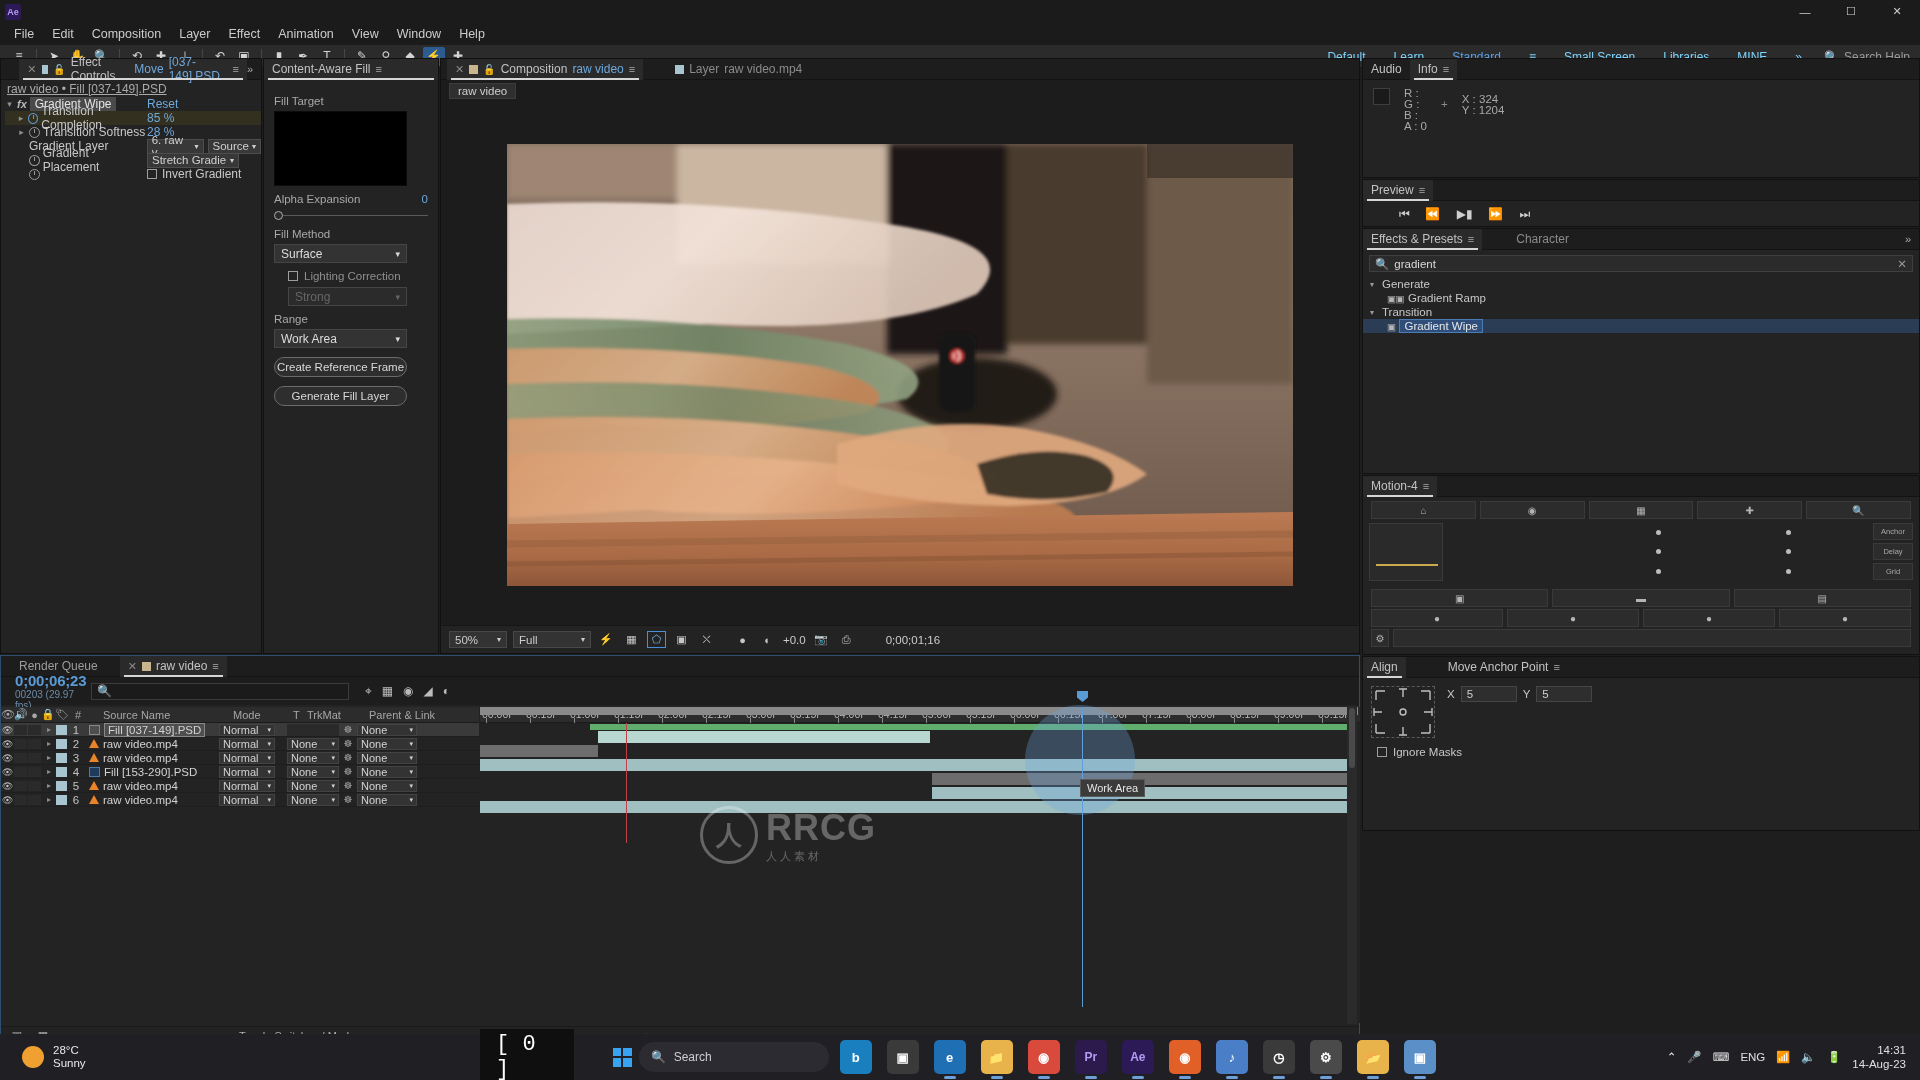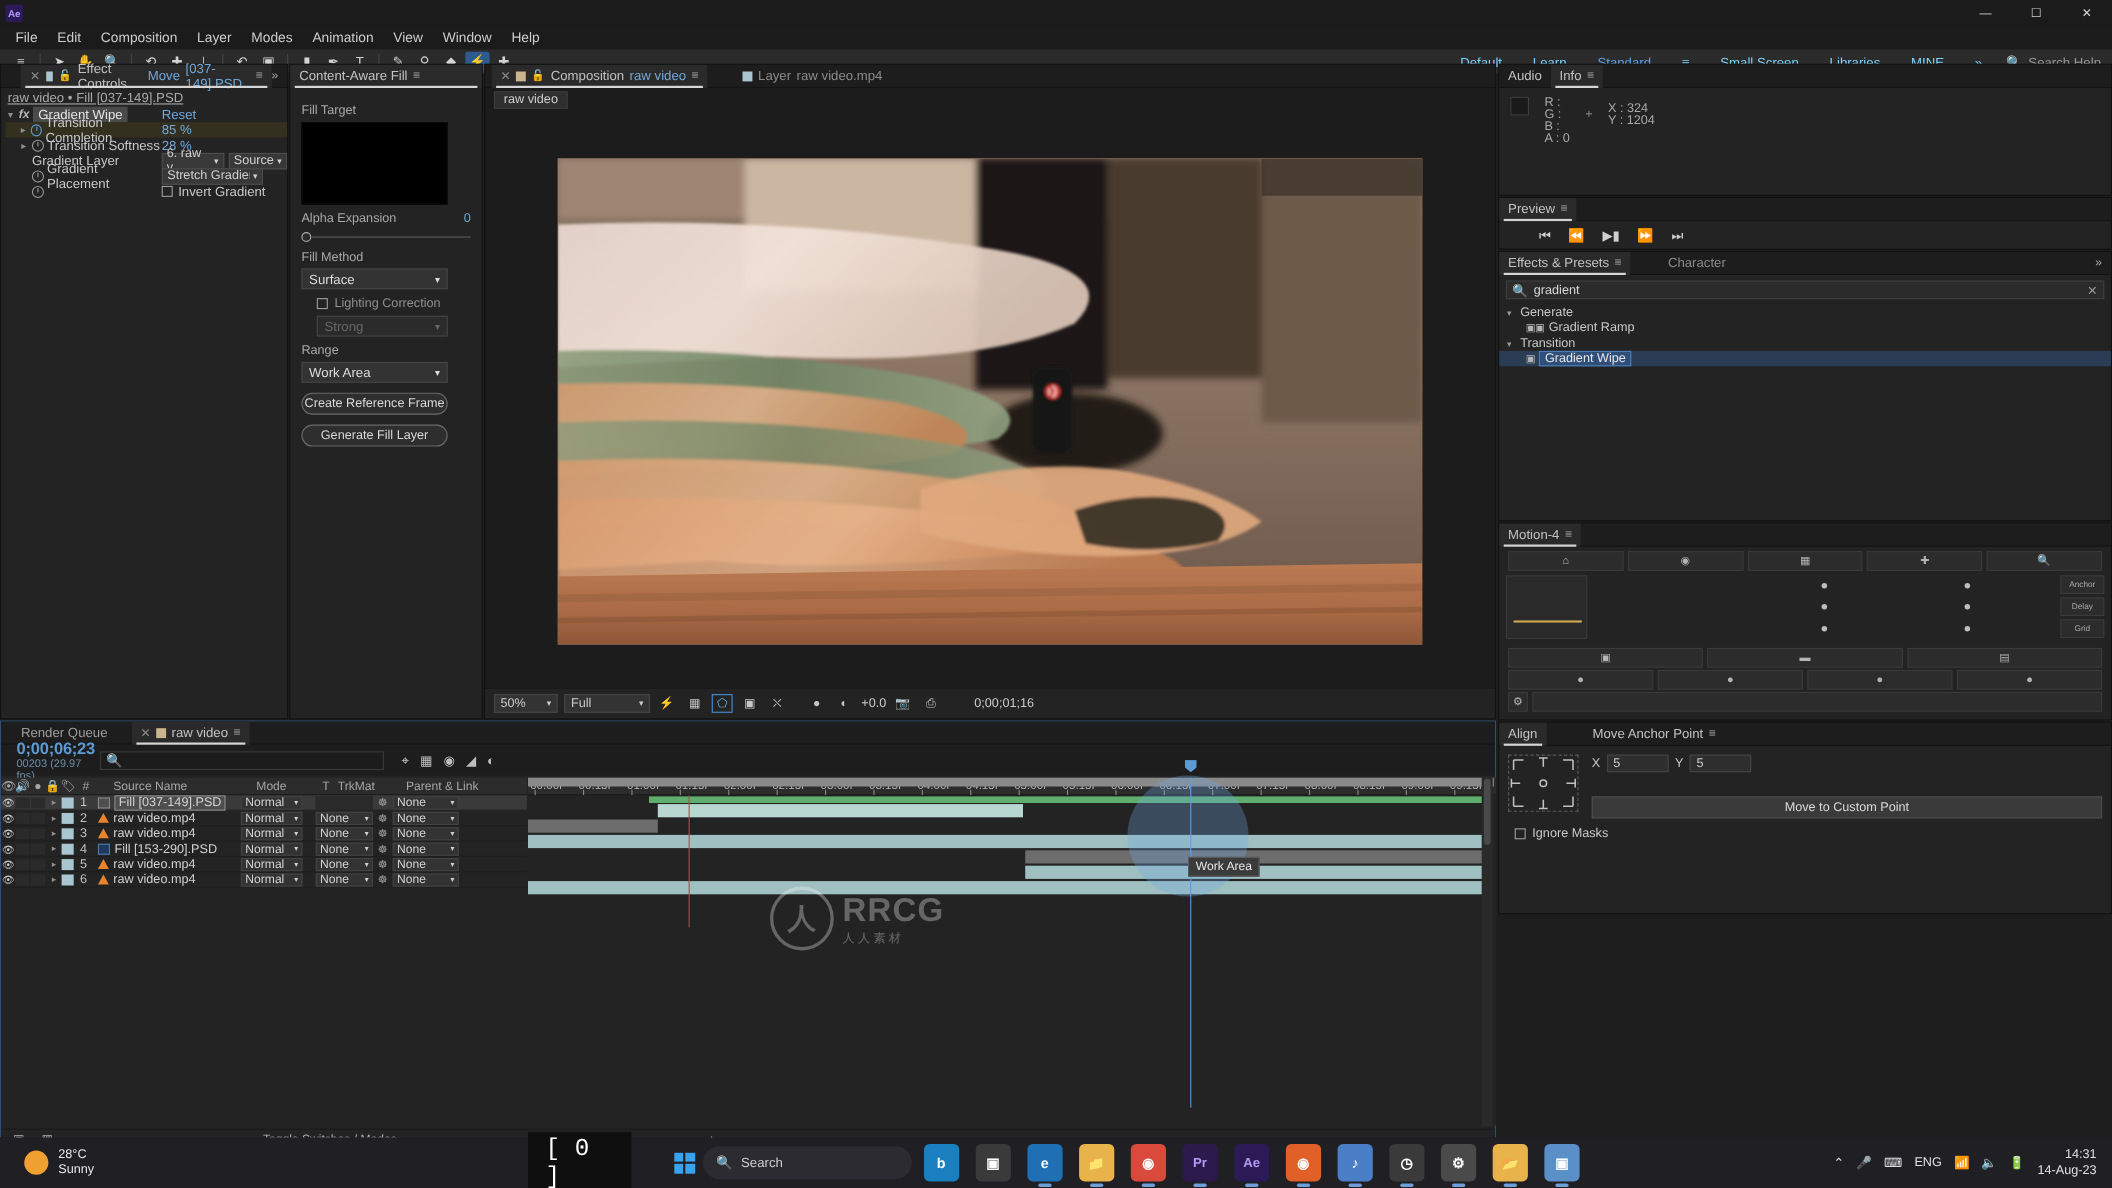--- a/index.html
+++ b/index.html
@@ -308,21 +308,21 @@
   .watermark {
     position: absolute; left: 700px; top: 800px; width: 200px; height: 70px;
     opacity: 0.30; display: flex; align-items: center; gap: 8px;
     color: #ffffff; pointer-events: none;
   }
   .wm-circle {
     width: 58px; height: 58px; border-radius: 50%; border: 3px solid #fff;
     display: flex; align-items: center; justify-content: center;
     font-size: 26px; font-weight: bold;
   }
-  .wm-text { font-size: 30px; font-weight: bold; letter-spacing: 1px; }
+  .wm-text { font-size: 36px; font-weight: bold; letter-spacing: 1px; }
   .wm-sub { font-size: 11px; letter-spacing: 3px; }
 
   
   .taskbar {
     position: absolute; left: 0; bottom: 0; width: 1920px; height: 46px;
     background: #1f1f24; display: flex; align-items: center;
   }
   .tb-weather { display: flex; align-items: center; gap: 9px; padding-left: 22px; }
   .tb-sun { width: 22px; height: 22px; border-radius: 50%; background: #f0a030; }
   .tb-weather-txt span { display: block; font-size: 11.5px; color: #e8e8e8; line-height: 13px; }
@@ -360,21 +360,21 @@
       <div class="win-btn">☐</div>
       <div class="win-btn close">✕</div>
     </div>
   </div>
 
   <div class="menubar">
     <div class="menu-item">File</div>
     <div class="menu-item">Edit</div>
     <div class="menu-item">Composition</div>
     <div class="menu-item">Layer</div>
-    <div class="menu-item">Modes</div>
+    <div class="menu-item">Effect</div>
     <div class="menu-item">Animation</div>
     <div class="menu-item">View</div>
     <div class="menu-item">Window</div>
     <div class="menu-item">Help</div>
   </div>
 
   <div class="toolbar">
     <div class="tool">≡</div>
     <div class="tool-sep"></div>
     <div class="tool">➤</div>
@@ -835,21 +835,20 @@
           </g>
         </svg>
       </div>
       <div style="flex:1">
         <div class="al-fields">
           <span>X</span>
           <span class="al-input">5</span>
           <span>Y</span>
           <span class="al-input">5</span>
         </div>
-        <div class="al-btn" style="margin-top:22px">Move to Custom Point</div>
       </div>
     </div>
     <div style="display:flex;align-items:center;gap:6px;padding-left:14px;font-size:11.5px">
       <span class="chk"></span>
       <span>Ignore Masks</span>
     </div>
   </div>
 
   <div class="panel" id="timeline">
     <div class="panel-tabs">

